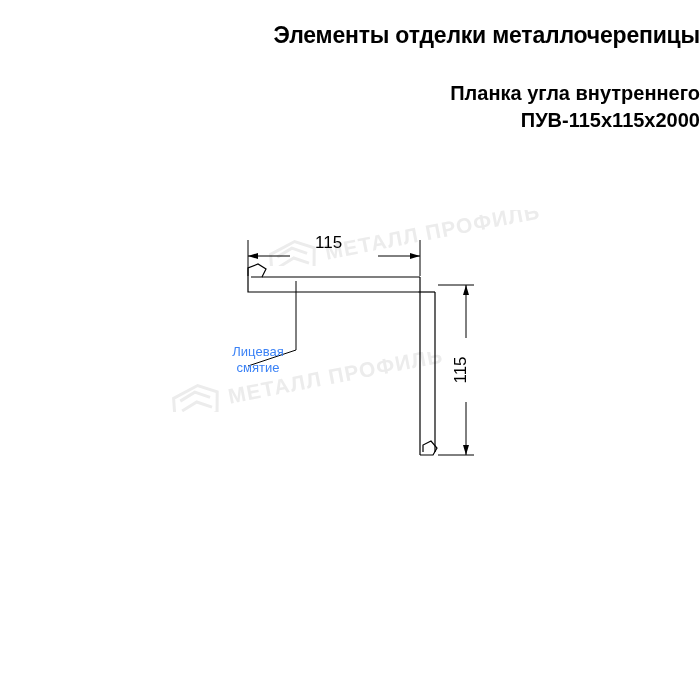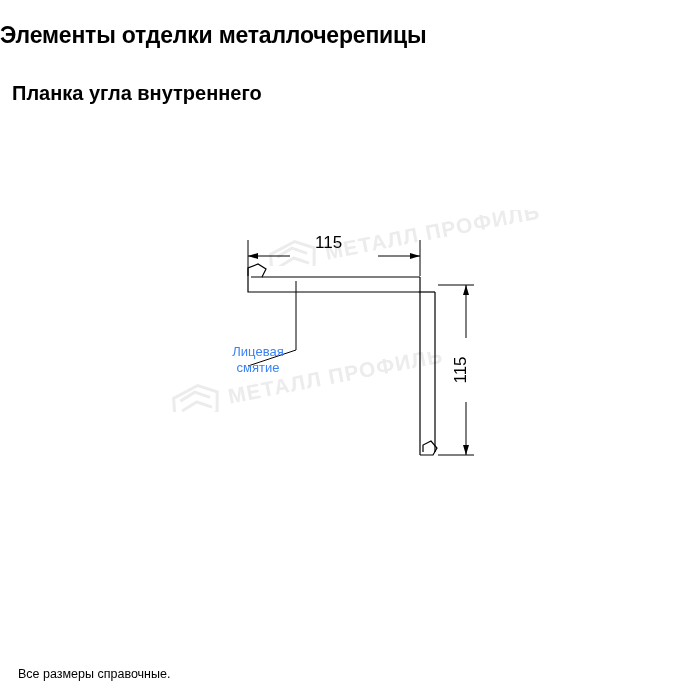--- a/index.html
+++ b/index.html
@@ -18,21 +18,21 @@
   .page {
     position: relative;
     width: 700px;
     height: 700px;
   }
   .title-block {
     position: absolute;
     top: 22px;
     left: 0;
     width: 700px;
-    text-align: left;
+    text-align: right;
   }
   .main-title {
     font-size: 23px;
     font-weight: bold;
     letter-spacing: -0.2px;
     line-height: 1.2;
   }
   .sub-title {
     font-size: 20px;
     font-weight: bold;
@@ -116,20 +116,21 @@
         <path d="M14 24 L30 18 L44 26" fill="none" stroke="#ececec" stroke-width="3"></path>
         <path d="M14 34 L30 28 L44 36" fill="none" stroke="#ececec" stroke-width="3"></path>
         <text x="62" y="36" fill="#ececec" font-family="Liberation Sans, sans-serif" font-size="21" font-weight="bold" letter-spacing="1.2">МЕТАЛЛ ПРОФИЛЬ</text>
       </g>
     </svg>
   </div>
 
   <div class="title-block">
     <div class="main-title">Элементы отделки металлочерепицы</div>
     <div class="sub-title">Планка угла внутреннего</div>
+    <div class="sub-title2">ПУВ-115х115х2000</div>
   </div>
 
   <div class="drawing">
     <svg width="700" height="330" viewBox="0 0 700 330">
 
       <g stroke="#000000" fill="none" stroke-width="1.2">
 
         <path d="M248 100 L248 88 L258 84 L266 89 L262 97 L251 97"></path>
 
         <path d="M262 97 L420 97"></path>
@@ -170,16 +171,15 @@
     </svg>
 
     <div class="dim-h" style="left:315px; top:53px;">115</div>
     <div class="dim-v" style="left:441px; top:180px; width:40px; text-align:center;">115</div>
 
     <div class="label-face" style="left:218px; top:164px; width:80px;">Лицевая</div>
     <div class="label-face" style="left:218px; top:180px; width:80px;">смятие</div>
   </div>
 
   <div class="footer">
-    <div>Все размеры справочные.</div>
   </div>
 
 </div>
 
 </body></html>

